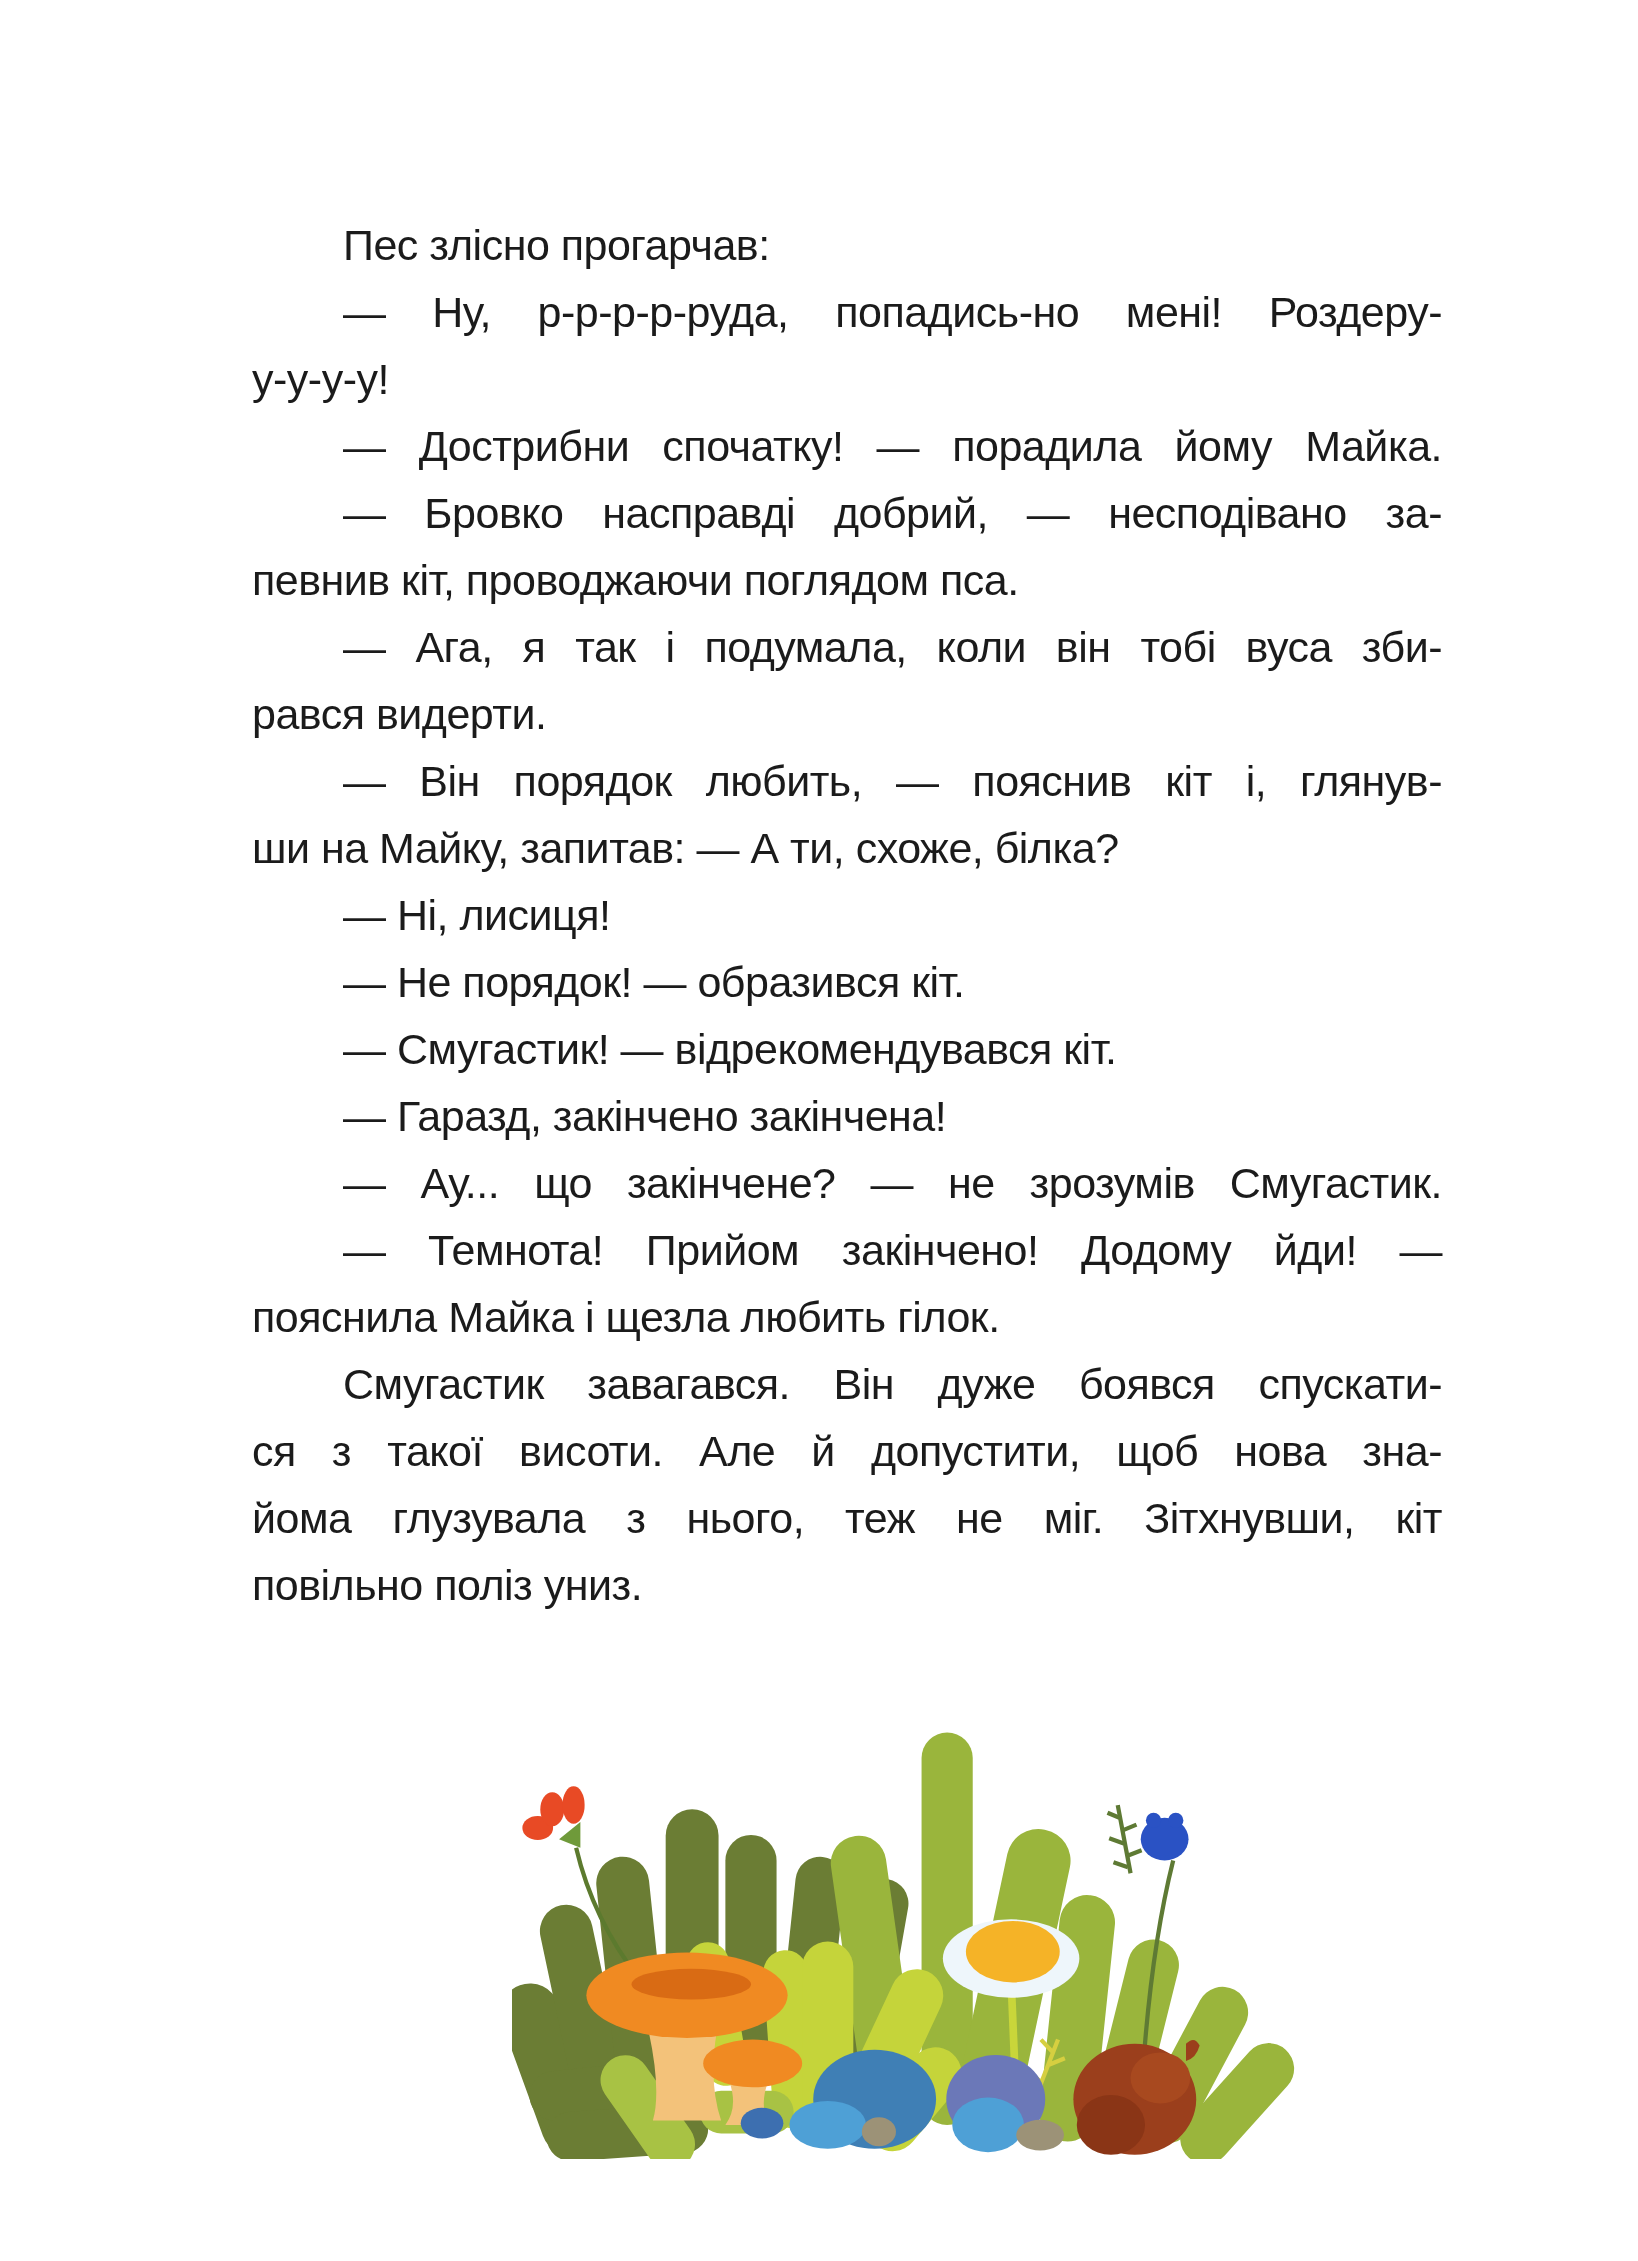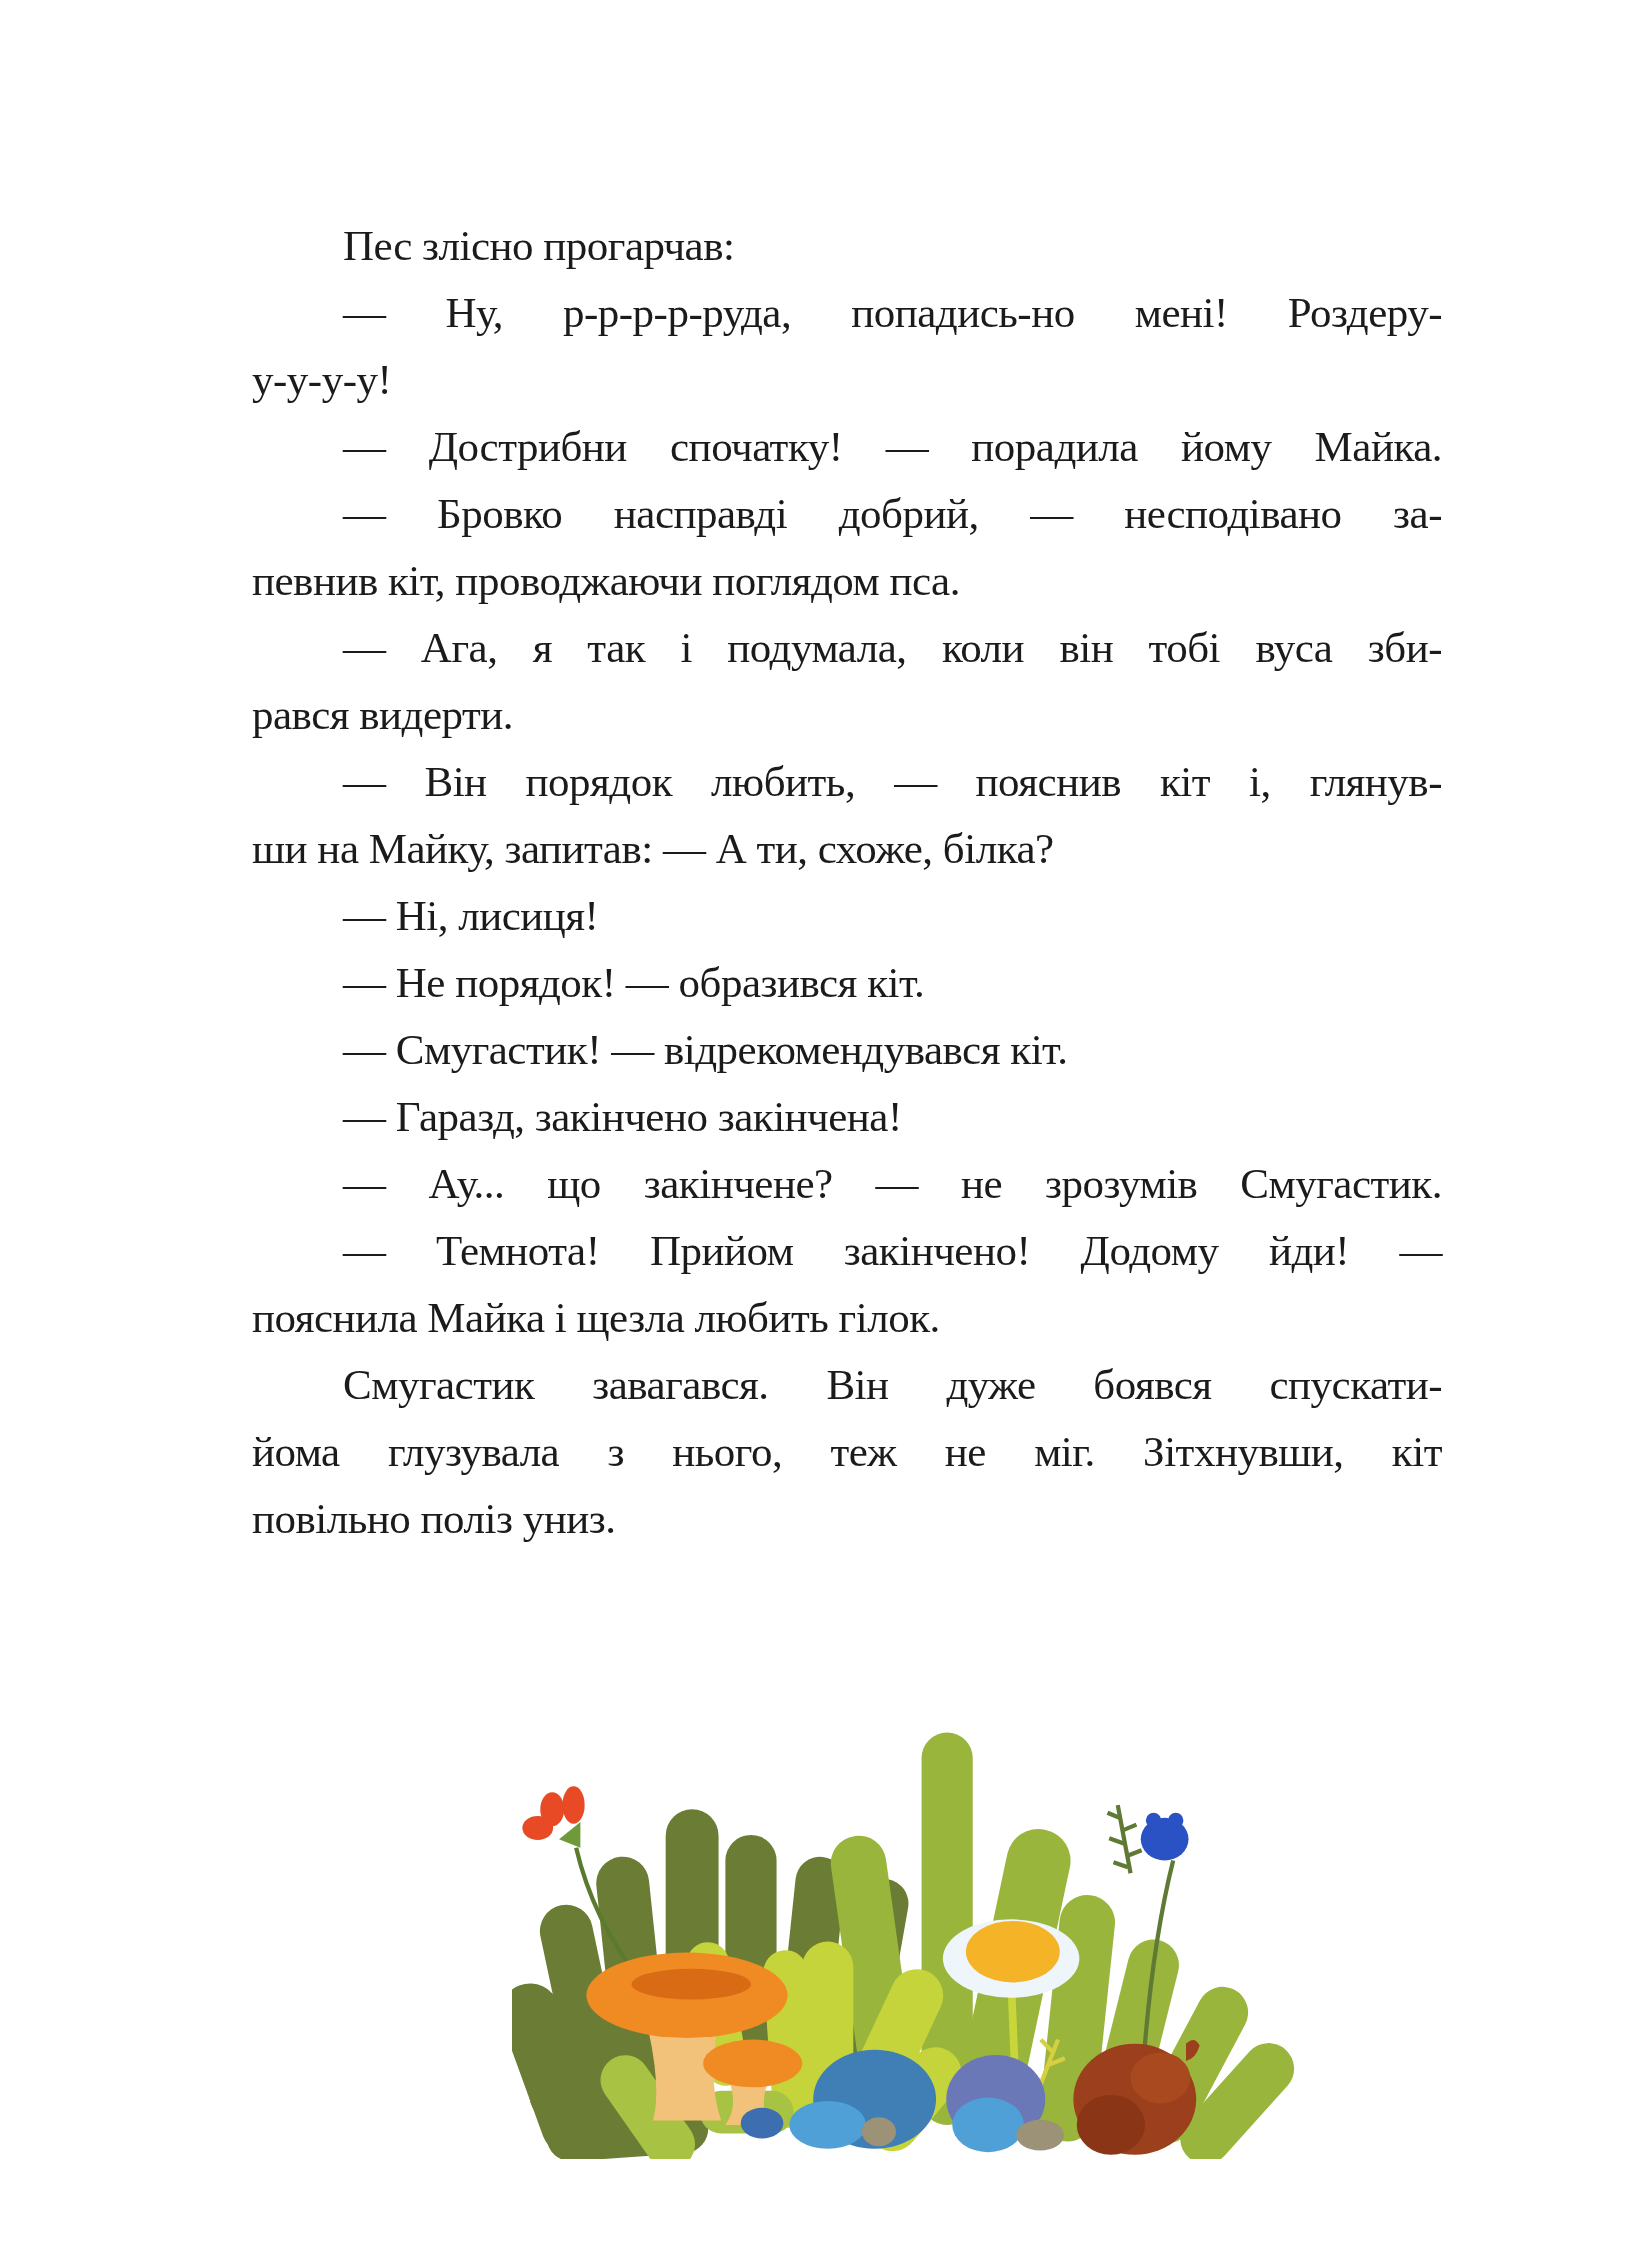--- a/index.html
+++ b/index.html
@@ -1,20 +1,20 @@
 <!DOCTYPE html>
 <html style="font-size:13.7px"><head>
   <meta charset="utf-8">
   <style>
     html, body { margin: 0; padding: 0; background: #ffffff; }
     body { width: 1638px; height: 2261px; position: relative; overflow: hidden; }
     .page { position: absolute; left: 0; top: 0; width: 1638px; height: 2261px; background: #ffffff; }
     .text-block {
       position: absolute; left: 252px; top: 212px; width: 1190px;
-      font-family: Liberation Serif, serif;
+      font-family: Liberation Sans, sans-serif;
       font-size: 43px; line-height: 67px; color: #1b1b1b;
       letter-spacing: -0.5px;
     }
     .line { display: block; white-space: nowrap; height: 67px; text-align: justify; text-align-last: justify; }
     .line.last { text-align-last: left; }
     .line.indent { padding-left: 91px; }
     .illustration { position: absolute; left: 512px; top: 1724px; width: 785px; height: 435px; }
   </style>
 </head>
 <body>
@@ -32,20 +32,21 @@
     <span class="line indent">— Він порядок любить, — пояснив кіт і, глянув-</span>
     <span class="line last">ши на Майку, запитав: — А ти, схоже, білка?</span>
     <span class="line indent last">— Ні, лисиця!</span>
     <span class="line indent last">— Не порядок! — образився кіт.</span>
     <span class="line indent last">— Смугастик! — відрекомендувався кіт.</span>
     <span class="line indent last">— Гаразд, закінчено закінчена!</span>
     <span class="line indent">— Ау... що закінчене? — не зрозумів Смугастик.</span>
     <span class="line indent">— Темнота! Прийом закінчено! Додому йди! —</span>
     <span class="line last">пояснила Майка і щезла любить гілок.</span>
     <span class="line indent">Смугастик завагався. Він дуже боявся спускати-</span>
+    <span class="line">ся з такої висоти. Але й допустити, щоб нова зна-</span>
     <span class="line">йома глузувала з нього, теж не міг. Зітхнувши, кіт</span>
     <span class="line last">повільно поліз униз.</span>
   </div>
 
   <div class="illustration">
     <svg width="785" height="435" viewBox="0 0 920 510" xmlns="http://www.w3.org/2000/svg">
 
       <g fill="#6b7d34">
         <rect x="10" y="300" width="70" height="210" rx="35" transform="rotate(-20 45 405)"></rect>
         <rect x="50" y="210" width="62" height="230" rx="31" transform="rotate(-12 81 325)"></rect>

